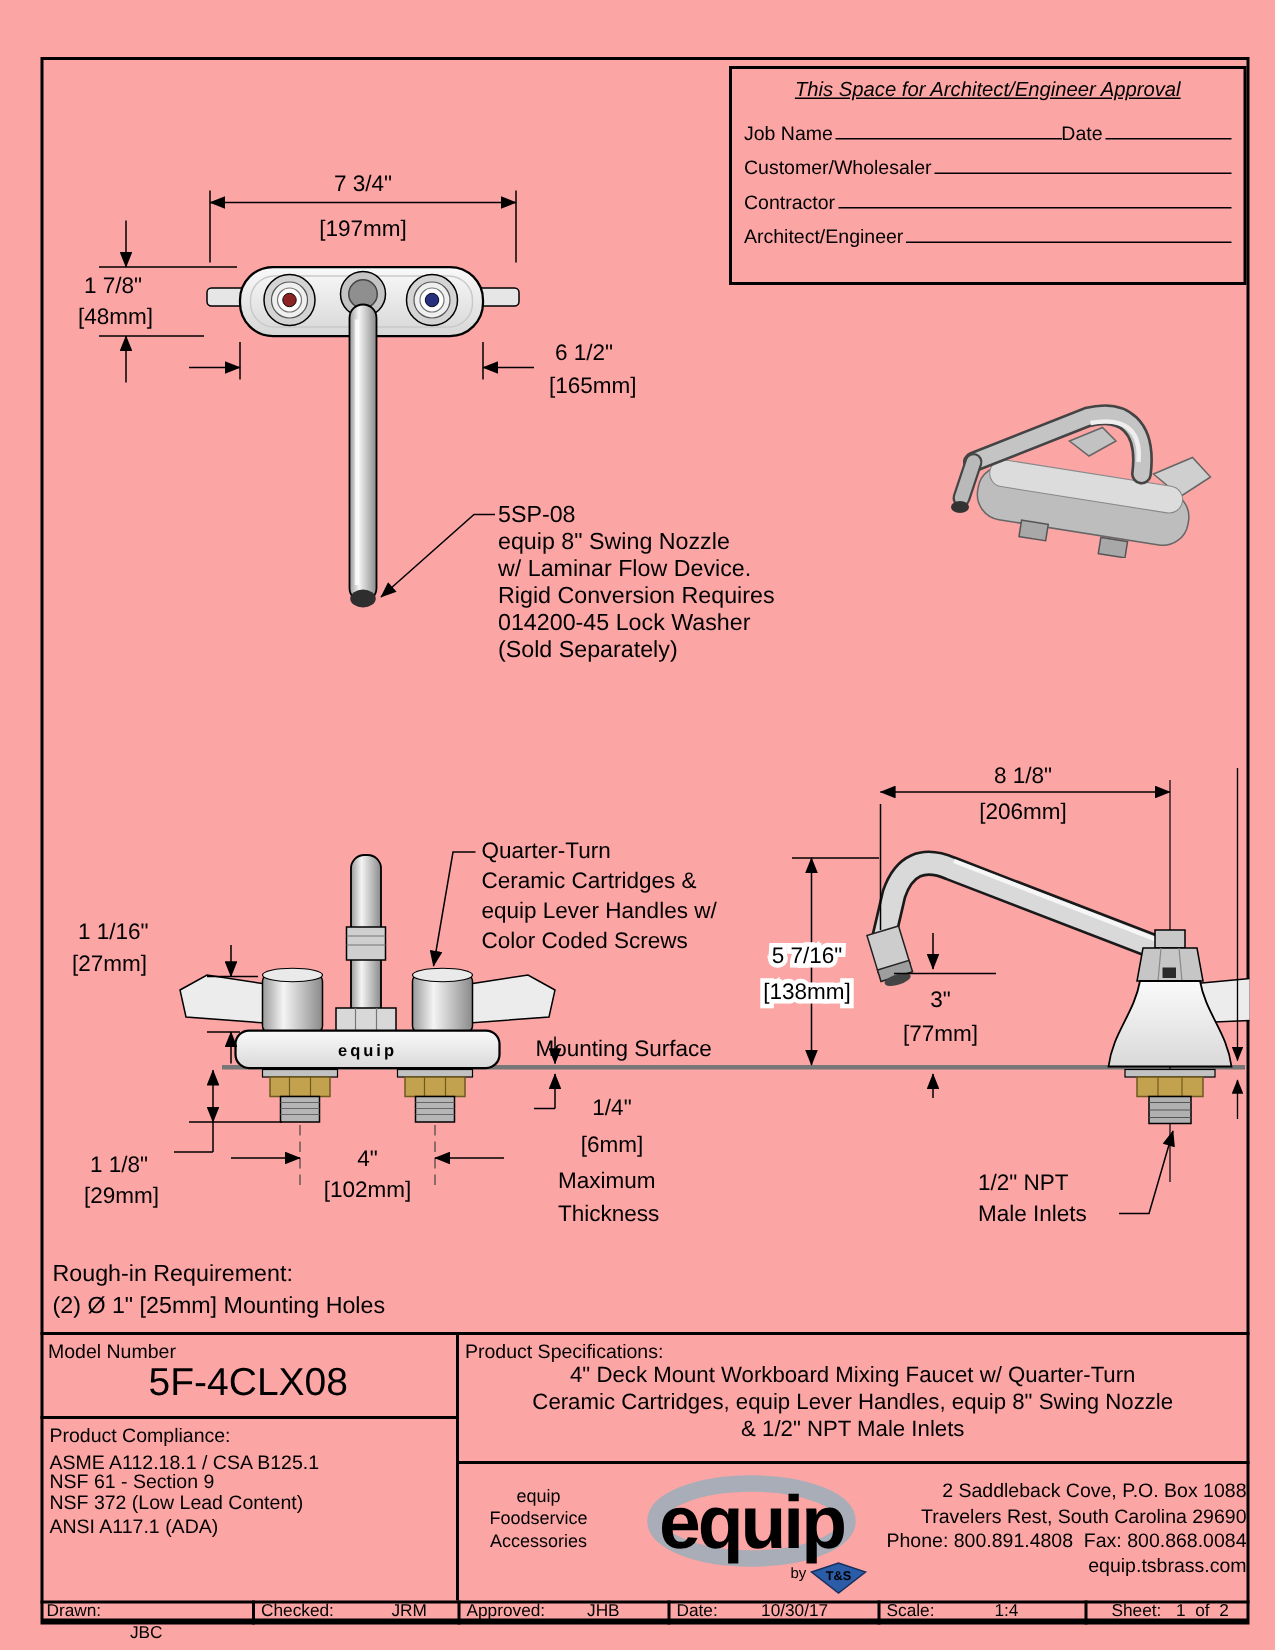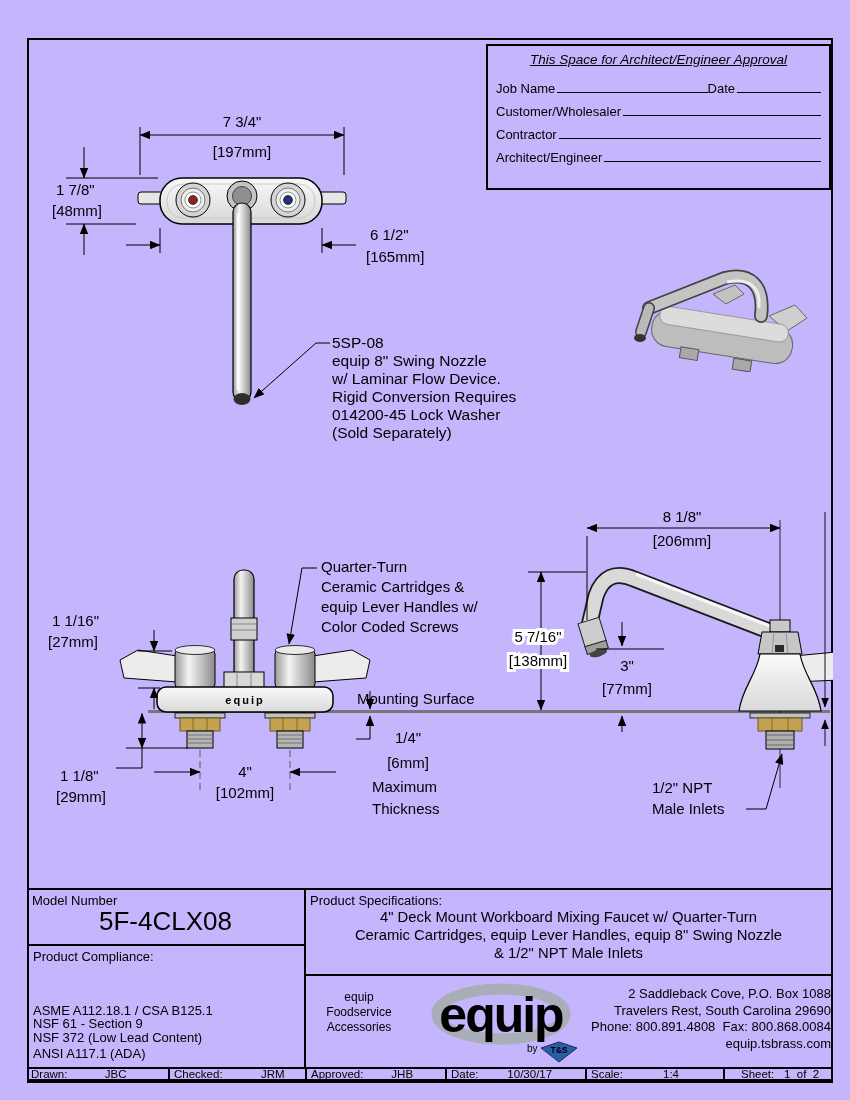--- a/index.html
+++ b/index.html
@@ -1,16 +1,16 @@
 <!DOCTYPE html>
 <html style="--brass: #c3a24f; --brass-dark: #6e5a1e; --screw-red: #8b2424; --screw-blue: #27307c; --ts-blue: #2a5ca8; --swoosh-gray: #a9adb8; --line: #000000;"><head>
 <meta charset="utf-8">
 <style>
   html,body{margin:0;padding:0;background:#fff;}
-  .page{position:relative;width:850px;height:1100px;background:#c4b5fd;overflow:hidden;
+  .page{position:relative;width:850px;height:1100px;background:#fca5a5;overflow:hidden;
         font-family:"Liberation Sans",sans-serif;color:#000;}
   .frame{position:absolute;left:27px;top:38px;width:806px;height:1045px;box-sizing:border-box;
          border:2px solid #000;border-bottom-width:4px;}
   svg text{font-family:"Liberation Sans",sans-serif;fill:#000;}
   svg .dim{font-size:15px;}
   svg .halo{paint-order:stroke;stroke:#fff;stroke-width:6px;}
   
   .approval{position:absolute;left:486px;top:44px;width:345px;height:146px;box-sizing:border-box;
             border:2px solid #000;padding:4px 8px 0 8px;font-size:13px;}
   .approval-title{text-align:center;font-style:italic;text-decoration:underline;
@@ -23,33 +23,33 @@
   .roughin{position:absolute;left:35px;top:839px;font-size:15.5px;line-height:21px;}
   
   .tb{position:absolute;left:27px;top:888px;width:806px;height:191px;border-top:2px solid #000;
       box-sizing:border-box;}
   .tb .vline{position:absolute;left:277px;top:0;width:2px;height:177px;background:#000;}
   .tb .h1{position:absolute;left:0;top:54px;width:277px;height:2px;background:#000;}
   .tb .h2{position:absolute;left:277px;top:84px;width:529px;height:2px;background:#000;}
   .tb .h3{position:absolute;left:0;top:177px;width:806px;height:2px;background:#000;}
   .cell-label{position:absolute;font-size:13px;}
   .model-number{position:absolute;left:0;top:16px;width:277px;text-align:center;font-size:26px;}
-  .compliance{position:absolute;left:6px;top:79px;font-size:13px;line-height:12.8px;margin-top:36px;}
+  .compliance{position:absolute;left:6px;top:79px;font-size:13px;line-height:12.8px;}
   .compliance div{margin-bottom:0.5px;}
   .compliance .gap{margin-top:3.5px;}
   .specs{position:absolute;left:279px;top:18px;width:525px;text-align:center;
          font-size:14.8px;line-height:18px;}
   .tagline{position:absolute;left:286px;top:100px;width:92px;text-align:center;
            font-size:12px;line-height:15px;}
   .address{position:absolute;left:548px;top:96px;width:256px;text-align:right;
            font-size:13px;line-height:16.5px;}
   .address div{white-space:pre;}
   .fcell{position:absolute;top:177px;height:16px;display:flex;font-size:11.5px;
          line-height:15px;padding:0 4px;box-sizing:border-box;border-left:2px solid #000;}
-  .fcell.first{border-left:none;}
+  .fcell.first{border-left:none;flex-direction:column;}
   .fcell .val{flex:1;text-align:center;white-space:pre;}
   .logo-svg{position:absolute;left:374px;top:86px;}
 </style>
 </head>
 <body>
 
 <div class="page">
   <div class="frame"></div>
 
   <div class="approval">
@@ -329,20 +329,24 @@
     <g stroke="#000" stroke-width="0.9">
       <line x1="795" y1="32" x2="795" y2="227" marker-end="url(#ah2)"></line>
       <line x1="795" y1="266" x2="795" y2="240" marker-end="url(#ah2)"></line>
     </g>
 
     <path d="M 716 329 L 736 329 L 752 274" fill="none" stroke="#000" stroke-width="1" marker-end="url(#ah2)"></path>
     <text class="dim" x="622" y="313">1/2" NPT</text>
     <text class="dim" x="622" y="334">Male Inlets</text>
   </svg>
 
+  <div class="roughin">
+    <div>Rough-in Requirement:</div>
+    <div>(2) Ø 1" [25mm] Mounting Holes</div>
+  </div>
 
   <div class="tb">
     <div class="vline"></div>
     <div class="h1"></div>
     <div class="h2"></div>
     <div class="h3"></div>
 
     <div class="cell-label" style="left:5px;top:3px;">Model Number</div>
     <div class="model-number">5F-4CLX08</div>
 

